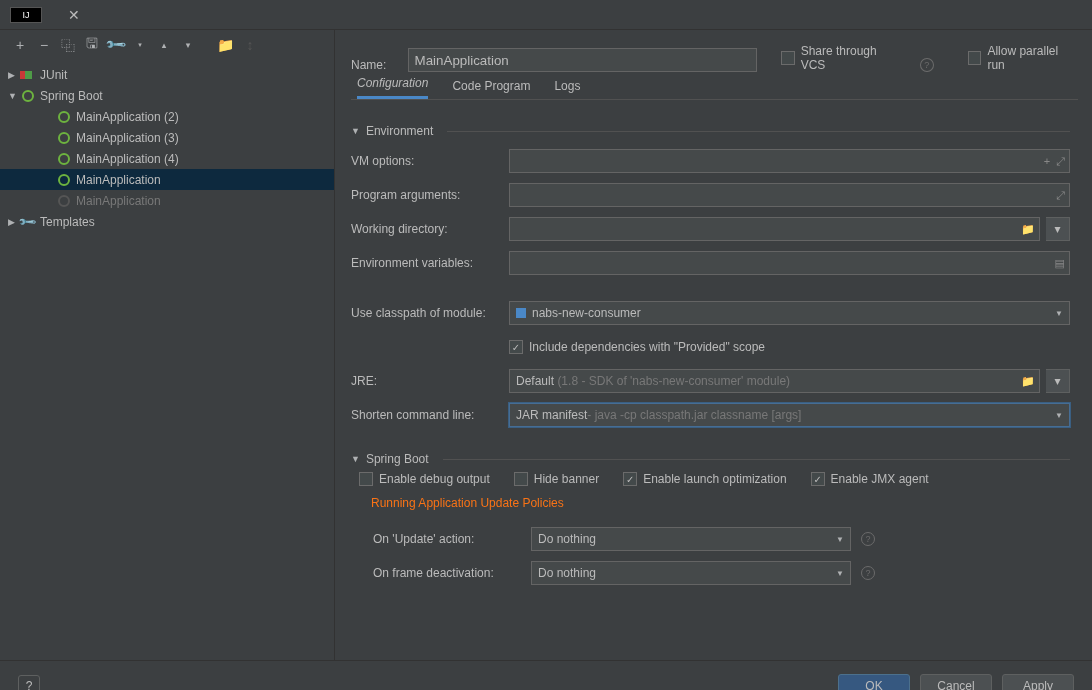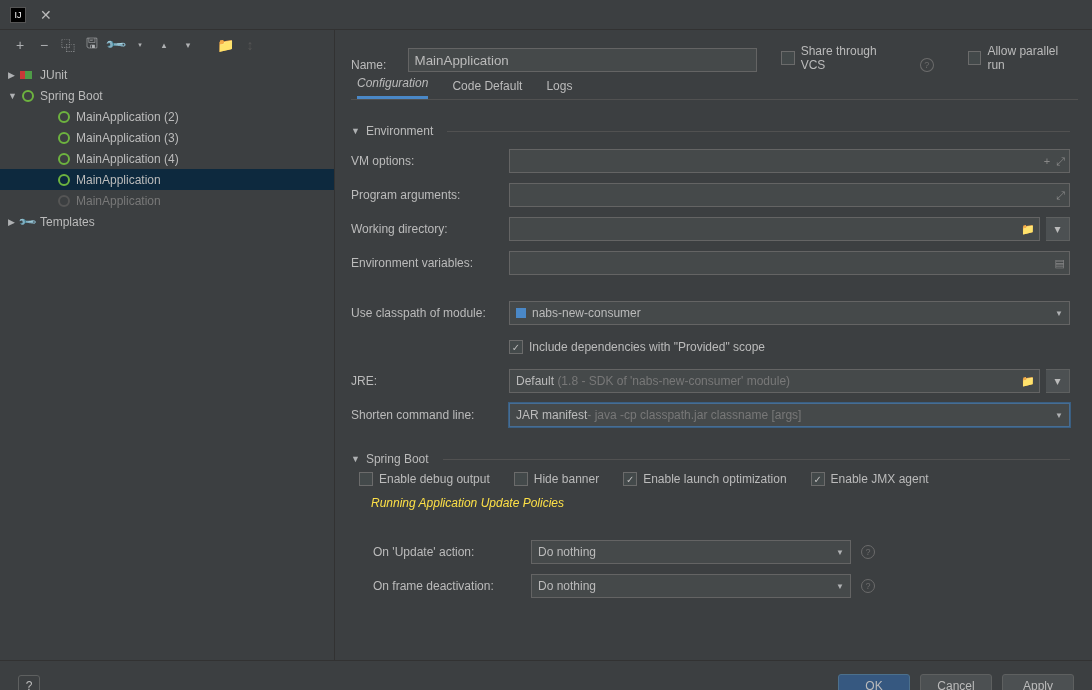--- a/index.html
+++ b/index.html
@@ -1,18 +1,18 @@
 <!DOCTYPE html>
 <html><head>
 <meta charset="utf-8">
 <style>
 * { box-sizing: border-box; margin: 0; padding: 0; font-family: "Segoe UI", Arial, sans-serif; }
 body { width: 1092px; height: 690px; background: #3c3f41; color: #bbbbbb; font-size: 12px; overflow: hidden; }
 .titlebar { height: 30px; display: flex; align-items: center; padding: 0 10px; border-bottom: 1px solid #323232; }
-.titlebar .icon { width: 16px; height: 16px; background: #000; border: 1px solid #555; display: inline-flex; margin-right: 8px; justify-content: center; align-items: center; font-size:9px; color:#fff;}
+.titlebar .icon { width: 32px; height: 16px; background: #000; border: 1px solid #555; display: inline-flex; margin-right: 20px; justify-content: center; align-items: center; font-size:9px; color:#fff;}
 .titlebar .title { flex: 1; color: #bbb; }
 .titlebar .close { color: #bbb; font-size: 14px; cursor: pointer; padding: 2px 6px; }
 .content { display: flex; height: 630px; }
 .left-panel { width: 335px; border-right: 1px solid #323232; display: flex; flex-direction: column; }
 .toolbar { height: 30px; display: flex; align-items: center; gap: 8px; padding: 0 12px; }
 .toolbar .tb { width: 16px; height: 16px; display: inline-flex; align-items: center; justify-content: center; color: #afb1b3; font-size: 14px; cursor: pointer; }
 .toolbar .sep { width: 6px; }
 .tree { flex: 1; overflow-y: auto; padding-top: 4px; }
 .tree-item { display: flex; align-items: center; height: 21px; padding-left: 8px; cursor: pointer; }
 .tree-item.l2 { padding-left: 56px; }
@@ -39,21 +39,21 @@
 .form-row.indent .flbl { padding-left: 22px; width: 180px; }
 .form-row .finput { flex: 1; height: 24px; background: #45494a; border: 1px solid #646464; color: #bbb; padding: 0 6px; display:flex; align-items:center; position:relative;}
 .form-row .finput.focused { border-color:#466d94; box-shadow: 0 0 0 1px #3a5f82;}
 .form-row .btn-ell { width:24px; height:24px; margin-left:6px; background:#4c5052; border:1px solid #5e6060; display:flex;align-items:center;justify-content:center;color:#bbb;cursor:pointer;}
 .form-row .dropdown-arrow { position:absolute; right:6px; color:#afb1b3; font-size:8px;}
 .form-row .inline-icons { position:absolute; right:4px; display:flex; gap:6px; color:#888; font-size:11px;}
 .section-hdr { display:flex; align-items:center; margin: 10px 0 6px 0; gap:6px; color:#bbb;}
 .section-hdr .arrow { font-size:9px; color:#afb1b3;}
 .section-hdr .line { flex:1; height:1px; background:#515151; margin-left:8px;}
 .checkbox-row { display:flex; gap:24px; padding-left:8px; margin:6px 0 10px 0;}
-.policies-lbl { padding-left: 20px; margin-bottom:25px; color:#fde047;font-style:italic;}
+.policies-lbl { padding-left: 20px; margin-bottom:12px; color:#f97316;}
 .bottom-bar { height: 50px; display:flex; align-items:center; padding: 0 18px; border-top:1px solid #323232; gap:10px;}
 .bottom-bar .help { width:22px; height:22px; border:1px solid #5e6060; border-radius:3px; display:flex;align-items:center;justify-content:center;color:#bbb;cursor:pointer;}
 .bottom-bar .spacer { flex:1;}
 .bottom-bar .btn { width:72px; height:24px; background:#4c5052; border:1px solid #5e6060; color:#bbb; display:flex;align-items:center;justify-content:center;cursor:pointer; border-radius:3px;}
 .bottom-bar .btn.primary { background:#365880; border-color:#4c708c; color:#bbb;}
 .spring-icon{width:12px;height:12px;border-radius:50%;border:2px solid #6db33f;display:inline-block;}
 .junit-icon{width:8px;height:8px;background:#c93838;display:inline-block;margin-right:2px;}
 .junit-icon2{width:8px;height:8px;background:#4f9b47;display:inline-block;transform:translateX(-4px);}
 .wrench{transform:rotate(-45deg);}
 .module-icon{width:10px;height:10px;background:#4a88c7;display:inline-block;margin-right:6px;}
@@ -148,21 +148,21 @@
       <span class="help-icon">?</span>
       <span style="width:10px"></span>
       <label class="ck">
           <span class="box"></span>
           <span>Allow parallel run</span>
         </label>
     </div>
 
     <div class="tabs">
       <div class="tab active">Configuration</div>
-      <div class="tab">Code Default</div>
+      <div class="tab">Code Program</div>
       <div class="tab">Logs</div>
     </div>
 
     <div class="form">
 
       <div class="section-hdr">
         <span class="arrow">▼</span>
         <span>Environment</span>
         <span class="line"></span>
       </div>

